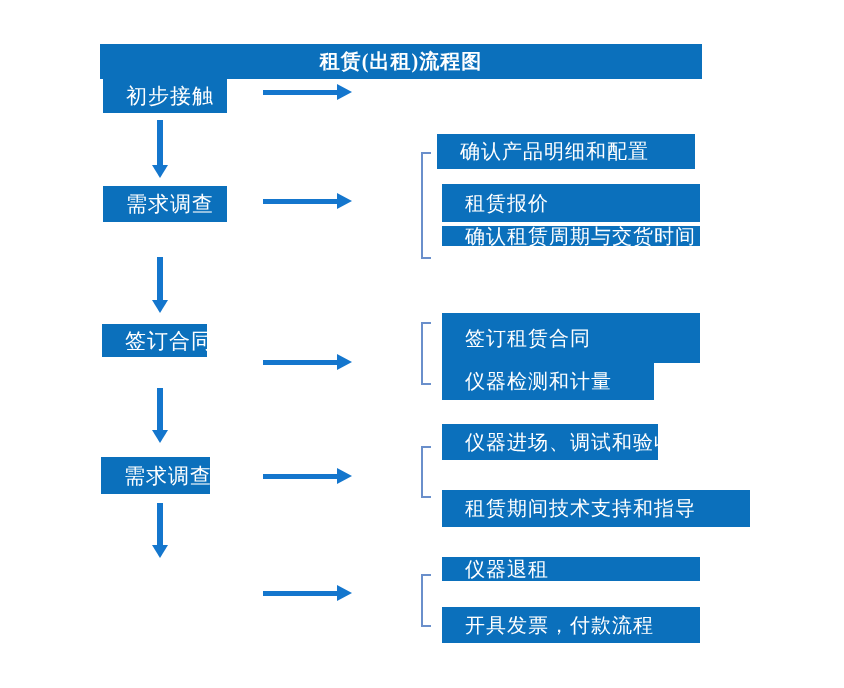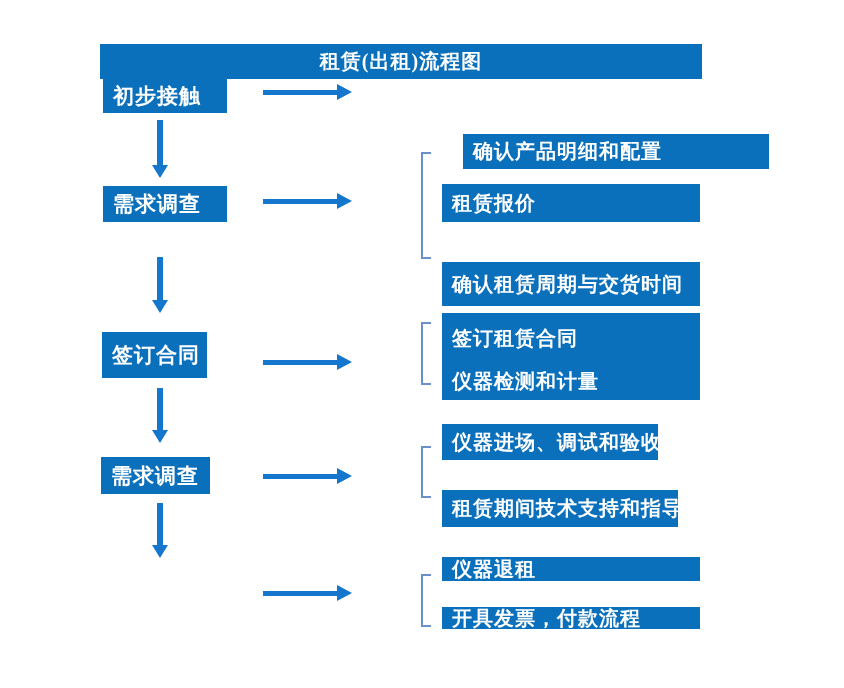--- a/index.html
+++ b/index.html
@@ -10,24 +10,24 @@
     --background:#ffffff;
   }
   html,body{margin:0;padding:0;}
   body{font-family:"Liberation Serif","DejaVu Serif",serif;background:var(--background);}
   #canvas{position:relative;width:844px;height:688px;background:var(--background);overflow:hidden;}
 
   .box{
     position:absolute;
     background:var(--box-blue);
     color:var(--text-white);
-    font-weight:bold;
+    font-weight:normal;
     display:flex;
     align-items:center;
-    padding-left:10px;
+    padding-left:23px;
     box-sizing:border-box;
     font-size:20px;
     letter-spacing:1px;
     white-space:nowrap;
   }
   .title-bar{
     position:absolute;
     background:var(--box-blue);
     color:var(--text-white);
     font-weight:bold;
@@ -65,21 +65,21 @@
 </style>
 </head>
 <body>
 
 <div id="canvas">
 
   <div class="title-bar" style="left:100px;top:12px;width:602px;height:35px;margin-top:32px;">租赁(出租)流程图</div>
 
   <div class="box left-box" style="left:103px;top:78px;width:124px;height:35px;">初步接触</div>
   <div class="box left-box" style="left:103px;top:186px;width:124px;height:36px;">需求调查</div>
-  <div class="box left-box" style="left:102px;top:332px;width:105px;height:46px;">签订合同</div>
+  <div class="box left-box" style="left:102px;top:324px;width:105px;height:33px;">签订合同</div>
   <div class="box left-box" style="left:101px;top:457px;width:109px;height:37px;">需求调查</div>
 
   <div class="v-arrow" style="left:152px;top:120px;height:58px;">
     <div class="shaft" style="height:45px;"></div>
       <div class="head" style="top:45px;"></div>
   </div>
   <div class="v-arrow" style="left:152px;top:257px;height:56px;">
     <div class="shaft" style="height:43px;"></div>
       <div class="head" style="top:43px;"></div>
   </div>
@@ -112,26 +112,26 @@
     <div class="shaft"></div>
       <div class="head"></div>
   </div>
 
   <div class="bracket" style="left:421px;top:152px;height:107px;"></div>
   <div class="bracket" style="left:421px;top:322px;height:63px;"></div>
   <div class="bracket" style="left:421px;top:446px;height:52px;"></div>
   <div class="bracket" style="left:421px;top:574px;height:53px;"></div>
 
 
-  <div class="box" style="left:463px;top:134px;width:306px;height:35px;">确认产品明细和配置</div>
+  <div class="box" style="left:437px;top:134px;width:258px;height:35px;">确认产品明细和配置</div>
   <div class="box" style="left:442px;top:184px;width:258px;height:38px;text-align:right;">租赁报价</div>
-  <div class="box" style="left:442px;top:226px;width:258px;height:44px;margin-top:36px;">确认租赁周期与交货时间</div>
+  <div class="box" style="left:442px;top:226px;width:258px;height:20px;">确认租赁周期与交货时间</div>
 
   <div class="box" style="left:442px;top:313px;width:258px;height:50px;">签订租赁合同</div>
-  <div class="box" style="left:442px;top:363px;width:258px;height:37px;">仪器检测和计量</div>
+  <div class="box" style="left:442px;top:363px;width:212px;height:37px;">仪器检测和计量</div>
 
   <div class="box" style="left:442px;top:424px;width:216px;height:36px;">仪器进场、调试和验收</div>
-  <div class="box" style="left:442px;top:490px;width:236px;height:37px;">租赁期间技术支持和指导</div>
+  <div class="box" style="left:442px;top:490px;width:308px;height:37px;">租赁期间技术支持和指导</div>
 
   <div class="box" style="left:442px;top:557px;width:258px;height:24px;">仪器退租</div>
-  <div class="box" style="left:442px;top:607px;width:258px;height:22px;">开具发票，付款流程</div>
+  <div class="box" style="left:442px;top:607px;width:258px;height:36px;">开具发票，付款流程</div>
 
 </div>
 
 </body></html>

